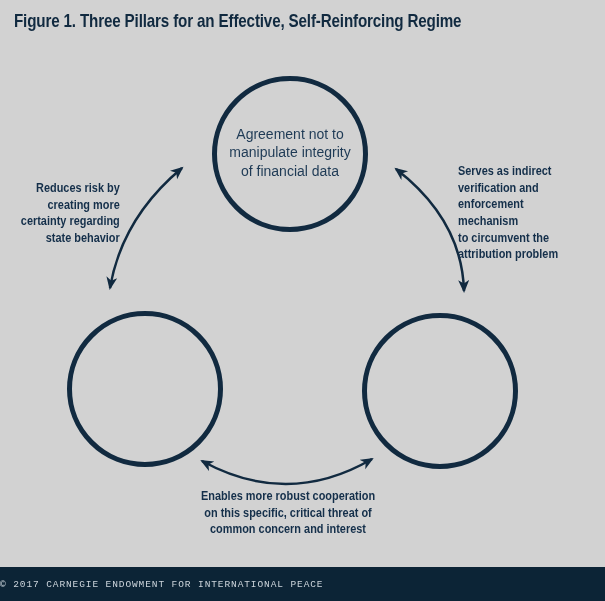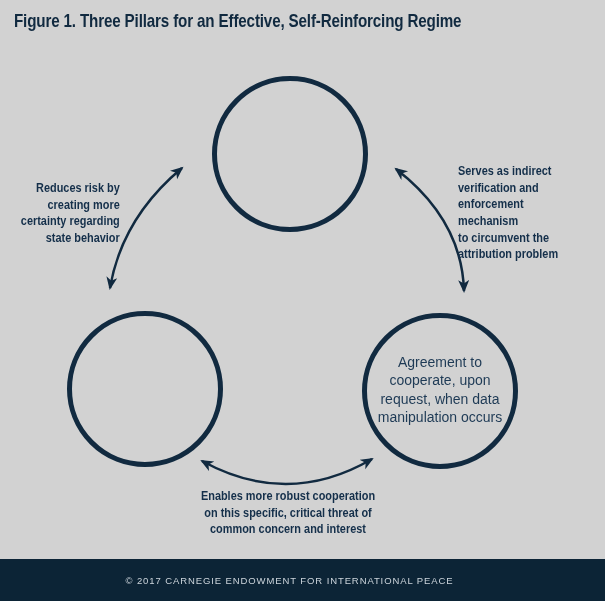--- a/index.html
+++ b/index.html
@@ -52,24 +52,25 @@
   }
   .edge-label.right{
     left:458px;top:163px;text-align:left;
     transform:scaleX(0.84);transform-origin:0 0;
   }
   .edge-label.bottom{
     left:288px;top:488px;text-align:center;
     transform:translateX(-50%) scaleX(0.84);
   }
   .footer{
-    position:absolute;left:0;bottom:0;width:605px;height:42px;
+    position:absolute;left:0;bottom:0;width:605px;height:34px;
     background:var(--footer-bg,#0c2436);
-    display:flex;align-items:center;justify-content:center;
+    display:flex;align-items:center;justify-content:flex-start;
     padding-right:26px;
+    font-family:Liberation Mono, monospace;
   }
   .footer .credit{
     color:var(--footer-text,#ccd4db);
     font-size:9.5px;letter-spacing:0.9px;
     white-space:nowrap;
   }
 </style>
 </head>
 <body>
 
@@ -86,24 +87,23 @@
 
     <circle cx="290" cy="154" r="75.5"></circle>
     <circle cx="145" cy="389" r="75.5"></circle>
     <circle cx="440" cy="391" r="75.5"></circle>
 
     <path class="edge" d="M110,288 Q122,218 182,168" marker-start="url(#arrow)" marker-end="url(#arrow)"></path>
     <path class="edge" d="M396,169 Q462,220 464,291" marker-start="url(#arrow)" marker-end="url(#arrow)"></path>
     <path class="edge" d="M202,461 Q288,508 372,459" marker-start="url(#arrow)" marker-end="url(#arrow)"></path>
   </svg>
 
-  <div class="node-label" style="left:440px;top:390px">Agreement to
-cooperate, upon
-request, when data
-manipulation occurs</div>
+  <div class="node-label" style="left:290px;top:153px">Agreement not to
+manipulate integrity
+of financial data</div>
 
   <div class="edge-label left">Reduces risk by
 creating more
 certainty regarding
 state behavior</div>
   <div class="edge-label right">Serves as indirect
 verification and
 enforcement mechanism
 to circumvent the
 attribution problem</div>

